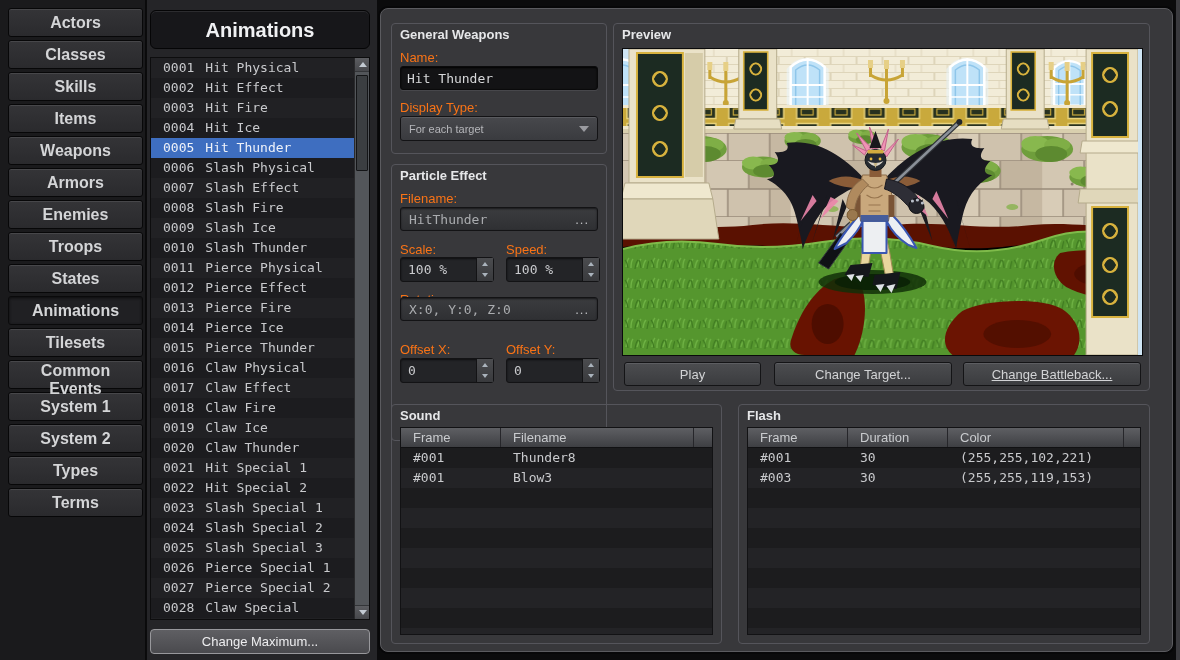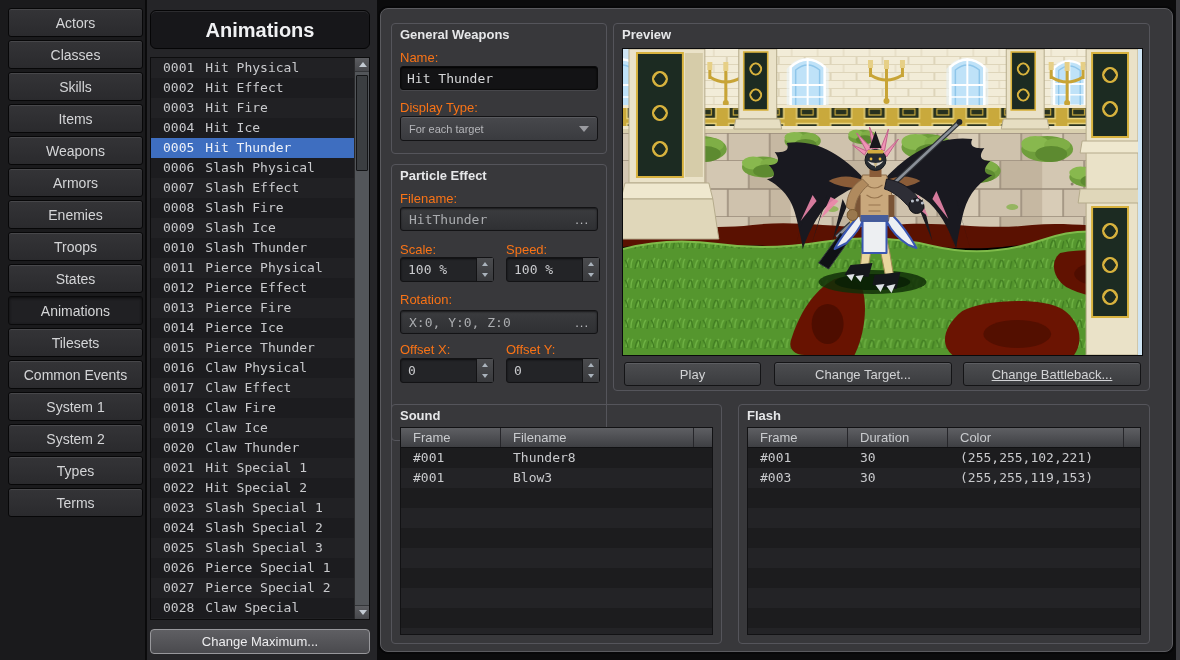--- a/index.html
+++ b/index.html
@@ -6,21 +6,21 @@
   *{box-sizing:border-box;}
   .app{position:relative;width:1180px;height:660px;background:#0b0b0c;overflow:hidden;
        font-family:"Liberation Sans",sans-serif;color:#d2d3d5;}
 
   
   .sidebar{position:absolute;left:0;top:0;width:146px;height:660px;background:#1a1a1c;
            padding:8px 3px 0 8px;border-right:1px solid #0a0a0b;}
   .side-btn{display:block;width:135px;height:29px;margin-bottom:3px;
             background:linear-gradient(#343437,#2a2a2d);border:1px solid #070708;border-radius:3px;
             box-shadow:inset 0 1px 0 #47474a;color:#d4d5d7;font-family:"Liberation Sans",sans-serif;
-            font-size:14px;text-align:center;cursor:pointer;}
+            font-size:16px;text-align:center;cursor:pointer;font-weight:bold;}
   .side-btn.active{background:#202023;box-shadow:inset 0 1px 3px #0c0c0d;border-color:#0a0a0b;}
 
   
   .midcol{position:absolute;left:147px;top:0;width:230px;height:660px;background:#252528;}
   .list-title{position:absolute;left:3px;top:10px;width:220px;height:39px;background:#17171a;
               border:1px solid #050506;border-radius:6px;box-shadow:inset 0 1px 0 #2c2c2f;
               font-size:20px;font-weight:bold;color:#f0f1f3;text-align:center;line-height:38px;}
   .anim-list{position:absolute;left:3px;top:57px;width:220px;height:563px;background:#1c1c1f;
              border:1px solid #0d0d0e;overflow:hidden;}
   .rows{position:absolute;left:0;top:0;right:15px;bottom:0;
@@ -349,21 +349,21 @@
         <div class="spin-btns">
           <div class="spin-up">
               <span></span>
             </div>
           <div class="spin-down">
               <span></span>
             </div>
         </div>
       </div>
       <div class="lbl" style="top:127px">Rotation:</div>
-      <div class="darkfield" style="top:145px">
+      <div class="darkfield" style="top:132px">
         <span>X:0, Y:0, Z:0</span>
         <span class="dots">...</span>
       </div>
       <div class="lbl" style="top:177px">Offset X:</div>
       <div class="lbl" style="top:177px;left:114px">Offset Y:</div>
       <div class="spinner" style="top:193px;left:8px">
         <div class="spin-val">0</div>
         <div class="spin-btns">
           <div class="spin-up">
               <span></span>

